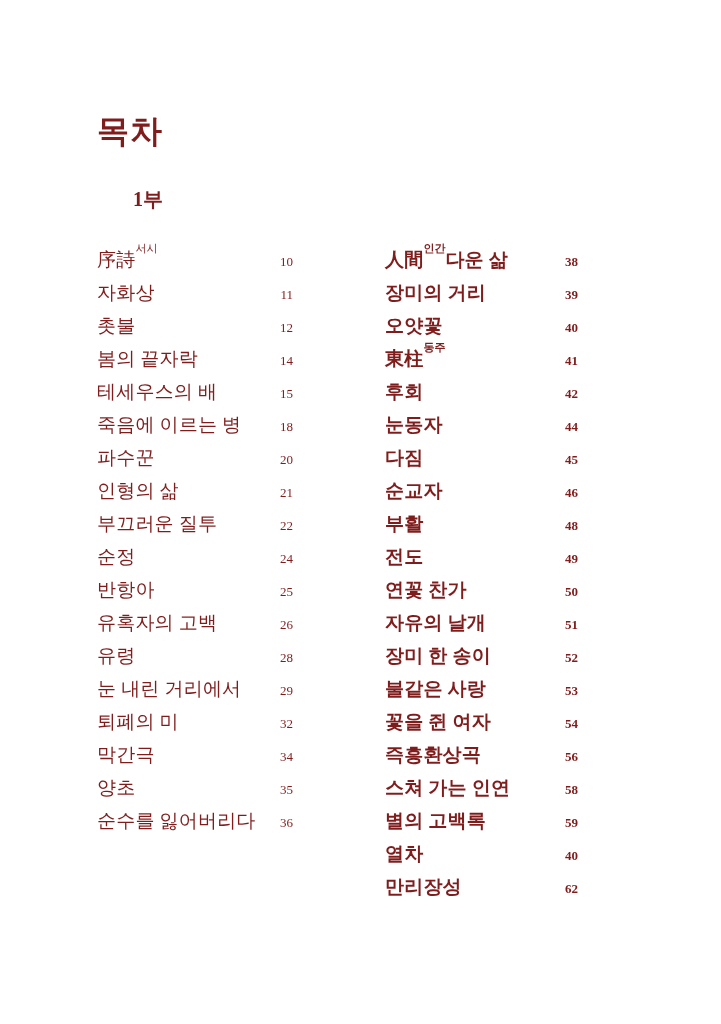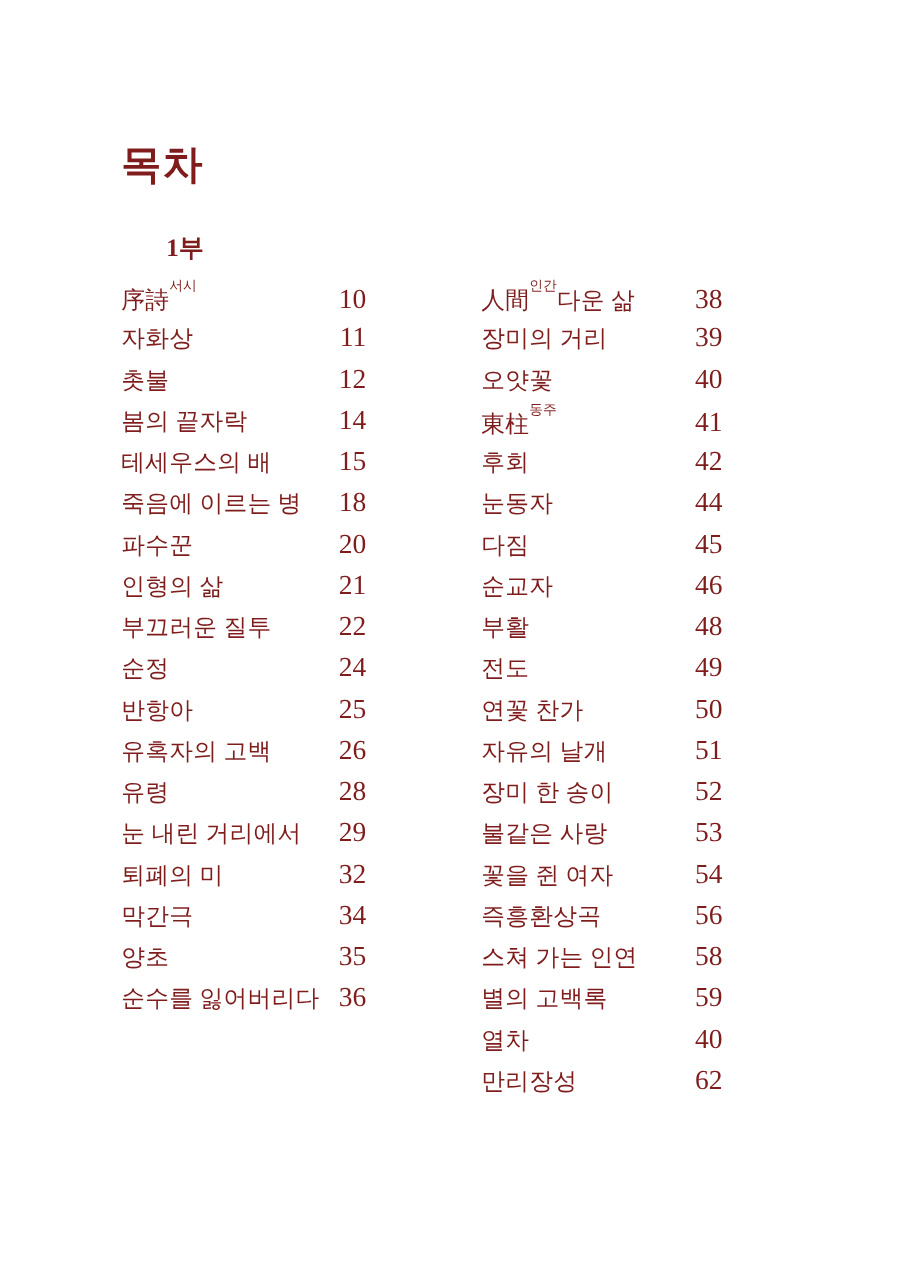--- a/index.html
+++ b/index.html
@@ -30,51 +30,52 @@
     left: 97px;
     top: 171px;
     font-size: 20px;
     font-weight: 700;
     line-height: 1.15;
     margin-left: 36px;
   }
   .toc {
     position: absolute;
     left: 97px;
-    top: 220px;
+    top: 230px;
     display: flex;
     gap: 92px;
   }
   .toc-column {
     display: flex;
     flex-direction: column;
   }
   .toc-column.col-0 { width: 196px; }
-  .toc-column.col-1 { width: 193px; }
+  .toc-column.col-1 { width: 193px; font-weight: bold; }
   .toc-row {
     display: flex;
     justify-content: space-between;
     align-items: baseline;
     height: 33px;
     line-height: 33px;
     font-size: 19px;
     white-space: nowrap;
   }
   .entry-title {
     letter-spacing: 0.2px;
   }
   .entry-sup {
     font-size: 11px;
     position: relative;
     top: -7px;
     letter-spacing: 0;
   }
   .entry-page {
-    font-size: 22px;
+    font-size: 13px;
     font-variant-numeric: lining-nums;
+    margin-top: 15px;
   }
 </style>
 </head>
 <body>
 
 <div class="page">
   <h1 class="page-title">목차</h1>
 
   <h2 class="section-heading">1부</h2>
 

